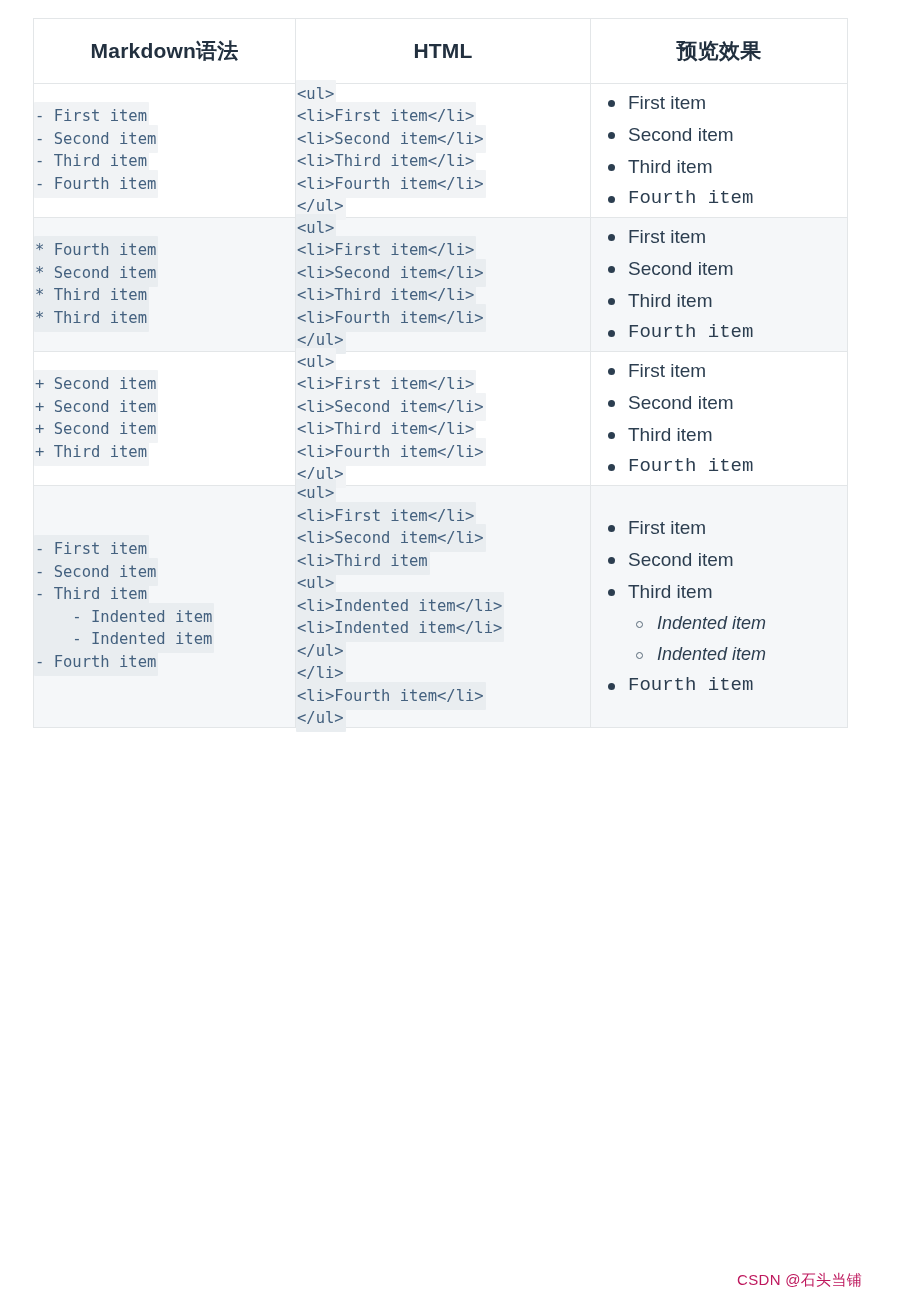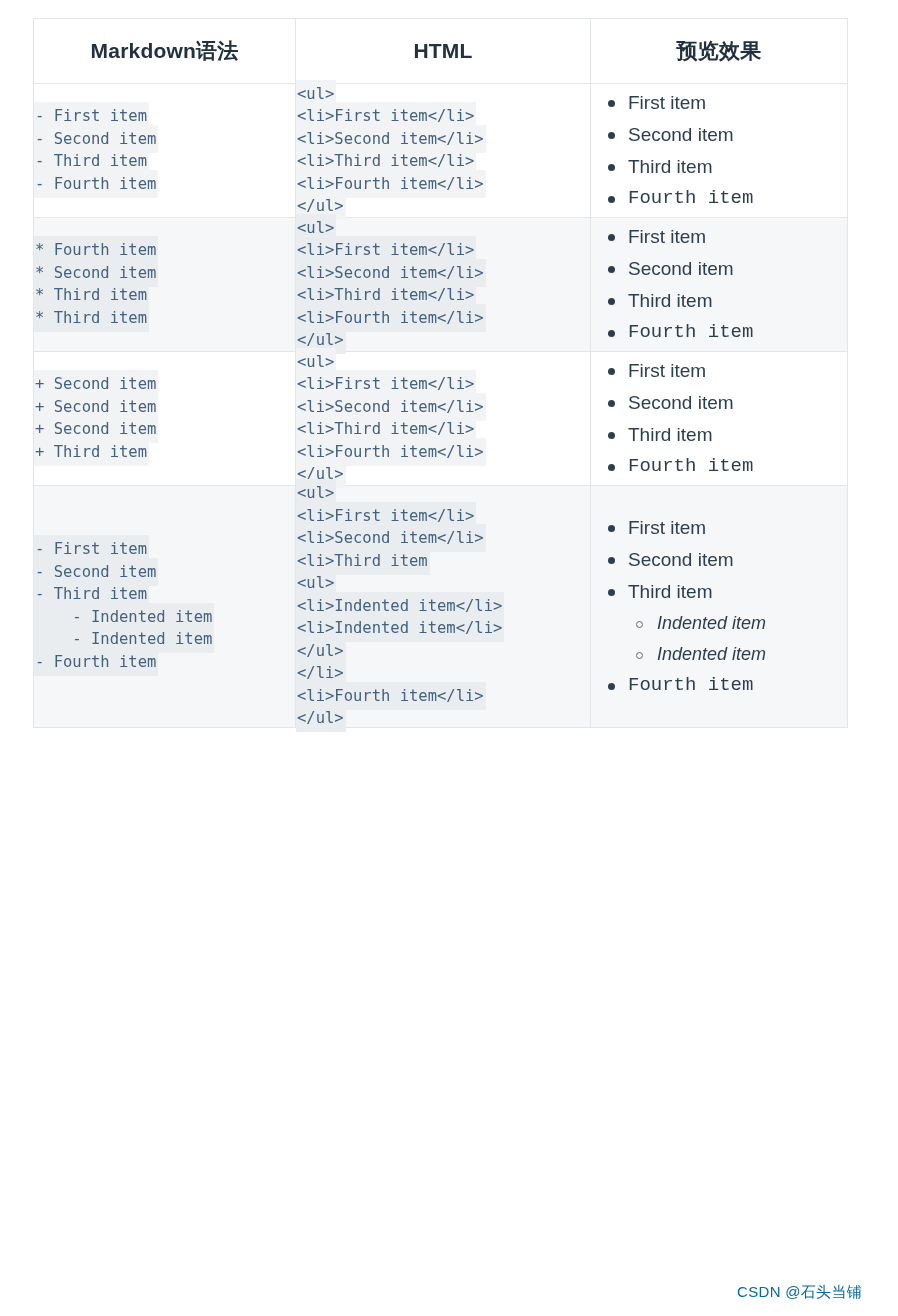--- a/index.html
+++ b/index.html
@@ -130,23 +130,23 @@
     border-radius: 50%;
     background: transparent;
     border: 1.4px solid #5a6b7a;
     box-sizing: border-box;
   }
 
   
   .watermark {
     position: absolute;
     right: 36px;
-    bottom: 14px;
+    bottom: 26px;
     font-size: 15px;
-    color: #0369a1;
+    color: #be185d;
     font-family: "Liberation Sans", sans-serif;
     letter-spacing: 0.3px;
     white-space: nowrap;
   }
 </style>
 </head>
 <body>
 
 <div class="table-wrap">
   <table class="md-table">

